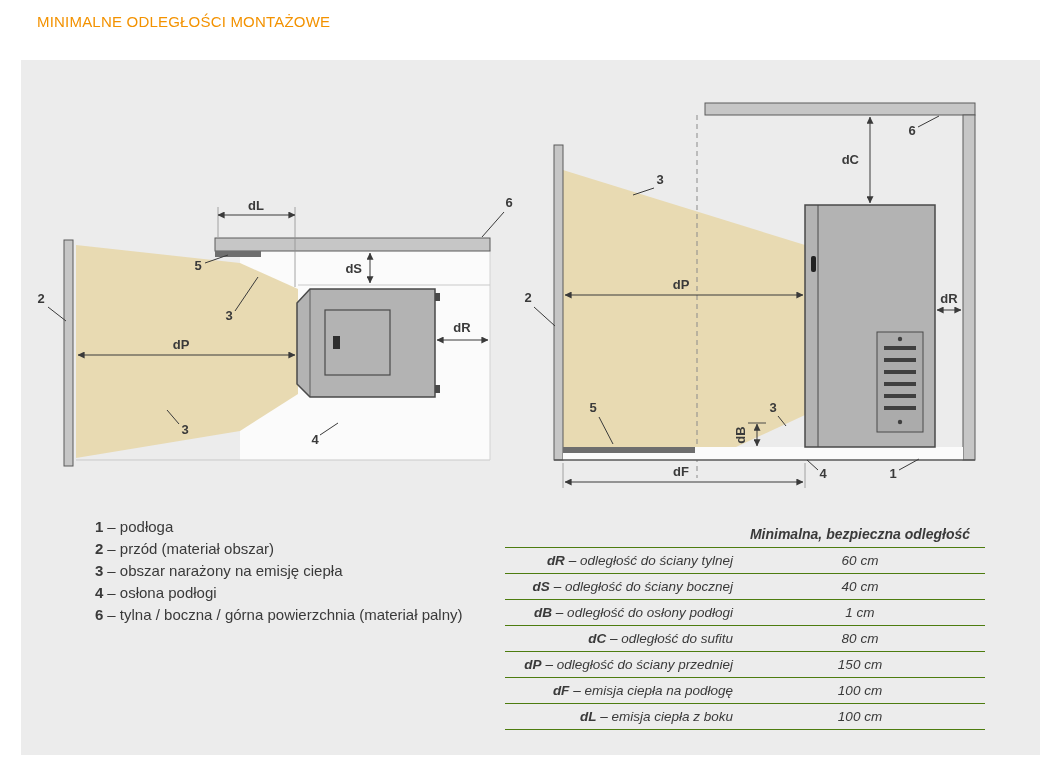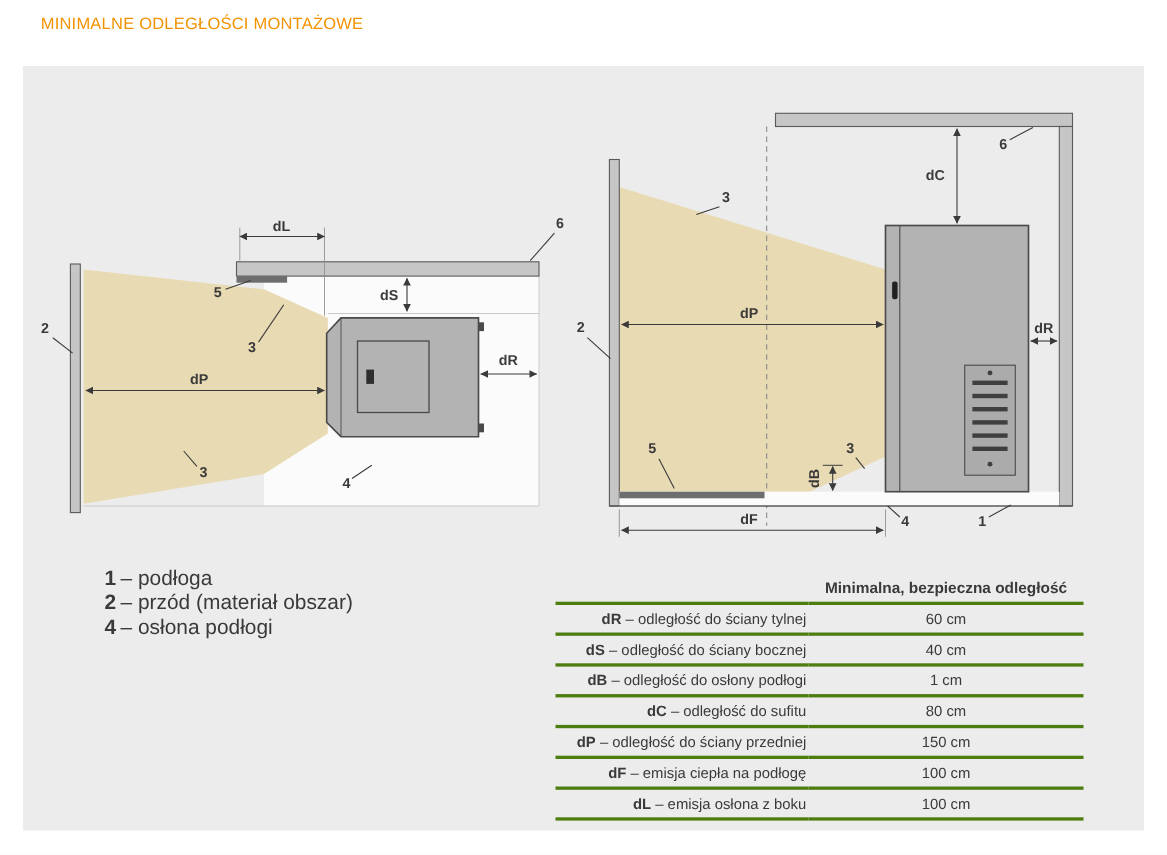--- a/index.html
+++ b/index.html
@@ -16,28 +16,28 @@
   svg.diagrams { position:absolute; left:0; top:0; display:block; }
 
   
   .dim-label  { font:bold 13px "Liberation Sans", sans-serif; fill:#3a3a3a; }
   .callout-num{ font:bold 13px "Liberation Sans", sans-serif; fill:#3a3a3a; }
   .dimline { stroke:#3a3a3a; stroke-width:1; fill:none; }
   .leader  { stroke:#3a3a3a; stroke-width:1; fill:none; }
   .ext     { stroke:#8f8f8f; stroke-width:.8; fill:none; }
 
   
-  .legend { position:absolute; left:74px; top:456px; font-size:19px;
+  .legend { position:absolute; left:74px; top:456px; font-size:15px;
             line-height:22px; color:#3a3a3a; }
   .legend-item b { margin-right:4px; }
 
   
   .dist-table { position:absolute; left:484px; top:461px; width:480px;
                 border-collapse:collapse; font-size:13.5px; color:#3a3a3a; }
-  .dist-table th, .dist-table td { border-bottom:3px solid #4d7c0f; padding:5px 2px; }
+  .dist-table th, .dist-table td { border-bottom:1px solid #4d7c0f; padding:5px 2px;font-style:italic; }
   .dist-table thead th { font-size:14px; font-weight:bold; }
   .col-desc { text-align:right; width:230px; }
   .col-val  { text-align:center; width:250px; }
 </style>
 </head>
 <body>
 
 <div class="page">
 
   <div class="page-title">MINIMALNE ODLEGŁOŚCI MONTAŻOWE</div>
@@ -179,21 +179,27 @@
     </svg>
 
     <div class="legend">
       <div class="legend-item">
         <b>1</b><span>– podłoga</span>
       </div>
       <div class="legend-item">
         <b>2</b><span>– przód (materiał obszar)</span>
       </div>
       <div class="legend-item">
+        <b>3</b><span>– obszar narażony na emisję ciepła</span>
+      </div>
+      <div class="legend-item">
         <b>4</b><span>– osłona podłogi</span>
+      </div>
+      <div class="legend-item">
+        <b>6</b><span>– tylna / boczna / górna powierzchnia (materiał palny)</span>
       </div>
     </div>
 
     <table class="dist-table">
       <thead>
         <tr>
           <th class="col-desc"></th>
           <th class="col-val">Minimalna, bezpieczna odległość</th>
         </tr>
       </thead>
@@ -216,20 +222,20 @@
         </tr>
         <tr>
           <td class="col-desc"><b>dP</b> <span>– odległość do ściany przedniej</span></td>
           <td class="col-val">150 cm</td>
         </tr>
         <tr>
           <td class="col-desc"><b>dF</b> <span>– emisja ciepła na podłogę</span></td>
           <td class="col-val">100 cm</td>
         </tr>
         <tr>
-          <td class="col-desc"><b>dL</b> <span>– emisja osłona z boku</span></td>
+          <td class="col-desc"><b>dL</b> <span>– emisja ciepła z boku</span></td>
           <td class="col-val">100 cm</td>
         </tr>
       </tbody>
     </table>
 
   </div>
 </div>
 
 </body></html>

